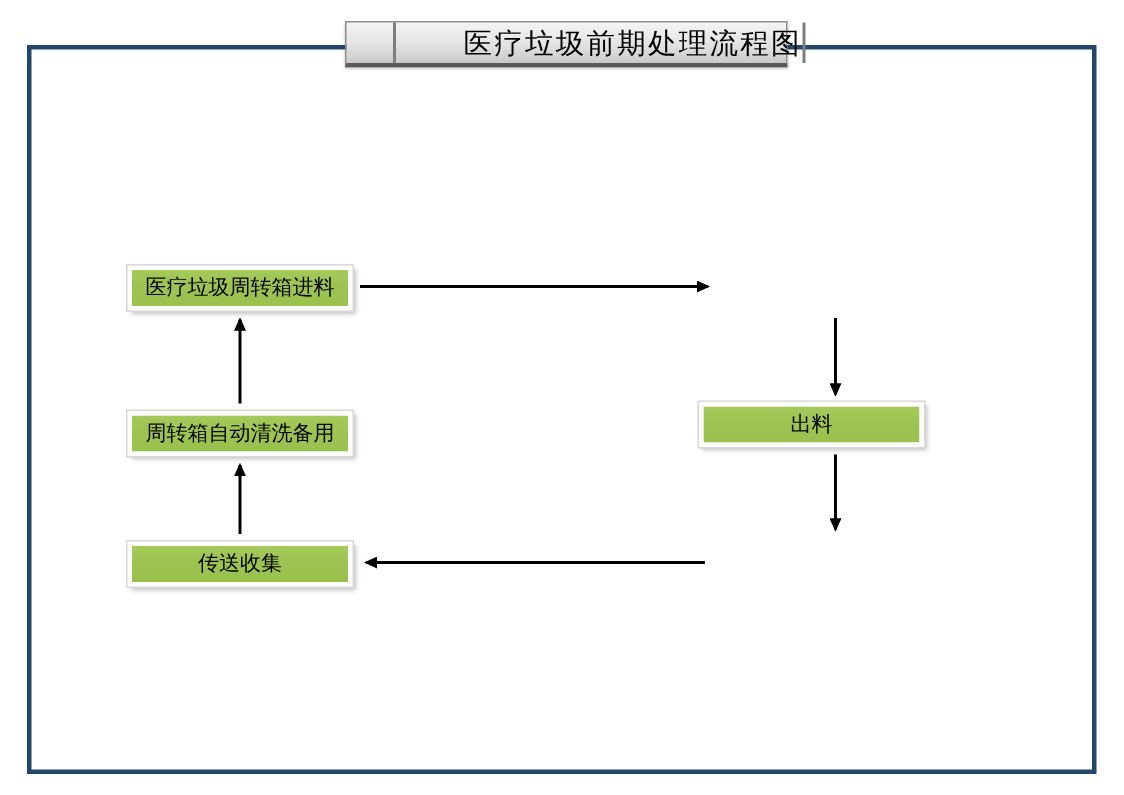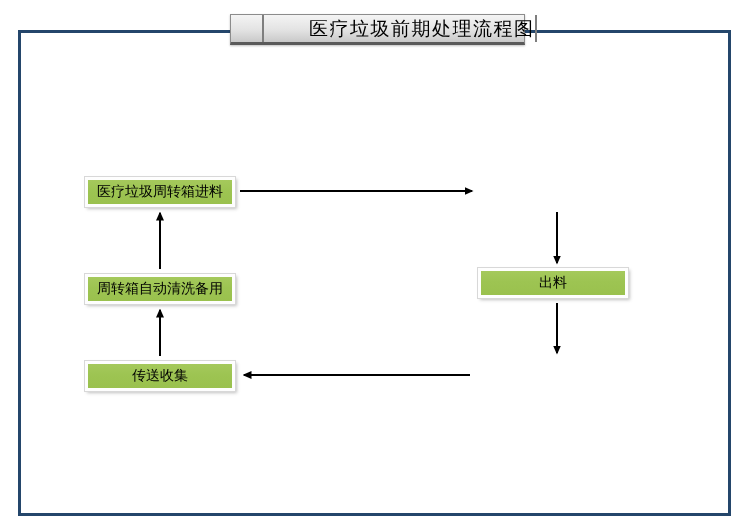--- a/index.html
+++ b/index.html
@@ -67,21 +67,21 @@
     display: flex;
     align-items: center;
     justify-content: center;
     font-size: 14px;
     color: #000000;
     white-space: nowrap;
     z-index: 2;
   }
   #node-feed      { left: 85px;  top: 177px; }
   #node-sterilize { left: 482px; top: 176px; }
-  #node-discharge { left: 478px; top: 268px; }
+  #node-discharge { left: 466px; top: 268px; }
   #node-crush     { left: 482px; top: 358px; }
   #node-clean     { left: 85px;  top: 274px; }
   #node-convey    { left: 85px;  top: 361px; }
   svg.arrows {
     position: absolute;
     left: 0;
     top: 0;
     width: 749px;
     height: 530px;
     z-index: 2;

